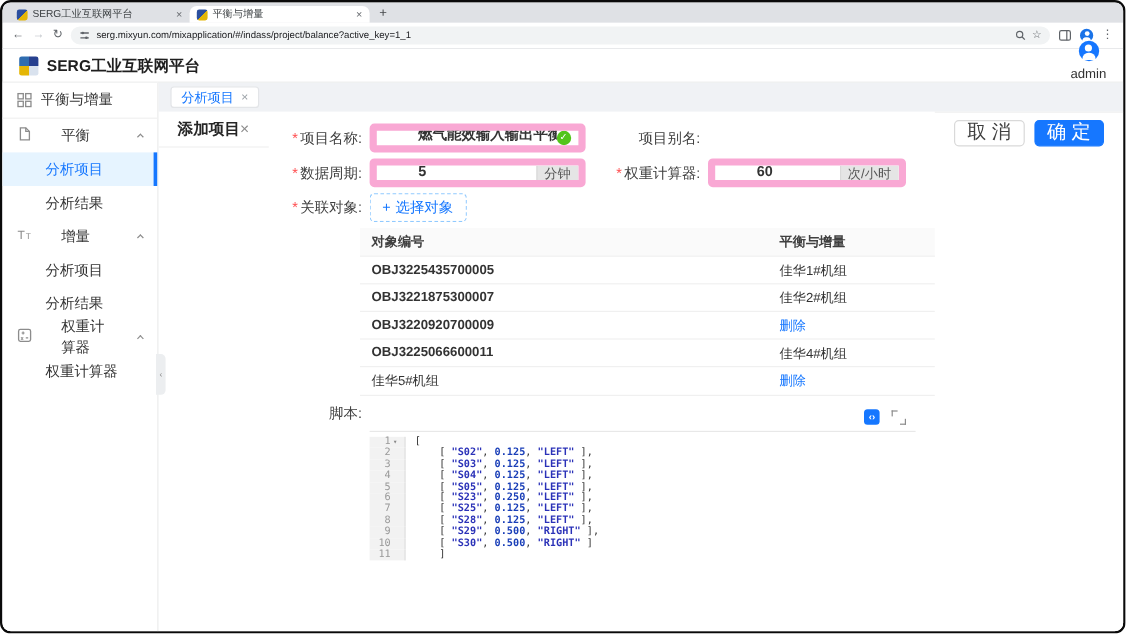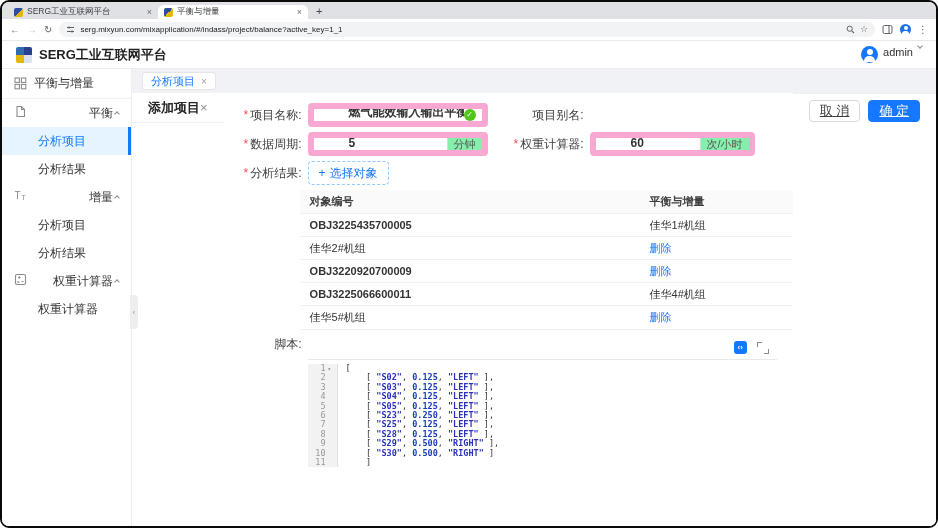--- a/index.html
+++ b/index.html
@@ -24,63 +24,63 @@
   .tb-icon { font-size:10px; color:#5f6368; line-height:1; }
   .profile-dot { width:11px; height:11px; border-radius:50%; background:#1a73e8; position:relative; }
   .profile-dot::before { content:""; position:absolute; left:3.5px; top:2px; width:4px; height:4px; border-radius:50%; background:#fff; }
   .profile-dot::after { content:""; position:absolute; left:2px; top:6.5px; width:7px; height:4px; border-radius:3px 3px 0 0; background:#fff; }
 
   
   .appheader { height:28px; background:#fff; border-bottom:1px solid #ececec; display:flex; align-items:center; padding:0 14px; flex:none; }
   .logo { width:16px; height:16px; border-radius:2px; margin-right:7px;
           background:conic-gradient(#27408f 0 90deg,#d9e2ee 90deg 180deg,#e4b606 180deg 270deg,#2f6db0 270deg 360deg); }
   .app-title { font-size:13px; font-weight:bold; color:#1f1f1f; }
-  .header-right { margin-left:auto; display:flex; align-items:flex-start; gap:5px; }
+  .header-right { margin-left:auto; display:flex; align-items:center; gap:5px;flex-direction:column; }
   .avatar { width:17px; height:17px; border-radius:50%; background:#1677ff; position:relative; }
   .avatar::before { content:""; position:absolute; left:5.5px; top:3px; width:6px; height:6px; border-radius:50%; background:#fff; }
   .avatar::after { content:""; position:absolute; left:3px; top:10px; width:11px; height:6px; border-radius:5px 5px 0 0; background:#fff; }
   .username { font-size:11px; color:#333; }
   .chev { display:inline-block; width:4px; height:4px; border:solid #8c8c8c; border-width:0 1.2px 1.2px 0; }
   .chev.down { transform:rotate(45deg); margin-top:-2px; }
   .chev.up { transform:rotate(-135deg); margin-top:2px; }
 
   
   .app-body { flex:1; display:flex; min-height:0; background:#f0f2f5; position:relative; }
   .sidebar { width:130px; background:#fff; border-right:1px solid #eee; flex:none; position:relative; font-size:12px; color:#333; }
   .sb-title { height:30px; display:flex; align-items:center; gap:7px; padding:0 12px; border-bottom:1px solid #f0f0f0; font-weight:500; }
-  .sb-group-header { height:28px; display:flex; align-items:center; gap:2px; padding:0 12px; cursor:pointer;text-align:right; }
+  .sb-group-header { height:28px; display:flex; align-items:center; gap:24px; padding:0 12px; cursor:pointer; }
   .sb-group-header .g-label { flex:1; }
   .sb-item { height:28px; display:flex; align-items:center; padding-left:36px; cursor:pointer; }
   .sb-item.active { background:#e6f4ff; color:#1677ff; border-right:3px solid #1677ff; }
   .sb-icon { width:13px; height:13px; flex:none; display:inline-flex; }
   .collapse-handle { position:absolute; right:-7px; top:226px; width:8px; height:34px; background:#eceef0; border-radius:0 4px 4px 0; display:flex; align-items:center; justify-content:center; font-size:7px; color:#8c8c8c; z-index:5; }
 
   
   .main { flex:1; display:flex; flex-direction:column; min-width:0; }
   .tabbar { height:24px; background:#f0f2f5; display:flex; align-items:center; padding:0 10px; flex:none; }
   .content-tab { background:#fff; border:1px solid #e3e5e8; border-radius:3px; height:18px; display:flex; align-items:center; gap:6px; padding:0 8px; font-size:11px; color:#1677ff; }
   .ct-close { color:#9aa0a6; font-size:10px; }
   .drawer { flex:1; background:#fff; display:flex; flex-direction:row; min-height:0; }
   .drawer-title { height:30px; border-bottom:1px solid #f0f0f0; display:flex; align-items:center; padding:0 16px; flex:none; }
   .drawer-title .t { font-size:13px; font-weight:bold; color:#262626; }
   .drawer-close { margin-left:auto; color:#8c8c8c; font-size:13px; }
   .drawer-body { flex:1; padding:10px 16px 0 16px; min-height:0; overflow:hidden; }
   .drawer-footer { height:34px; border-top:1px solid #f0f0f0; display:flex; align-items:center; justify-content:flex-end; gap:8px; padding:0 16px; flex:none; }
-  .btn { height:22px; padding:0 10px; border:1px solid #d9d9d9; border-radius:4px; background:#fff; font-size:13px; color:#404040; display:flex; align-items:center;text-decoration:underline; }
+  .btn { height:22px; padding:0 10px; border:1px solid #d9d9d9; border-radius:4px; background:#fff; font-size:16px; color:#404040; display:flex; align-items:center; }
   .btn-primary { background:#1677ff; border-color:#1677ff; color:#fff; }
 
   
   .frow { display:flex; align-items:center; margin-bottom:5px; }
   .flabel { width:62px; text-align:right; font-size:12px; color:#404040; margin-right:6px; flex:none; white-space:nowrap; }
   .flabel2 { width:96px; text-align:right; font-size:12px; color:#404040; margin-right:6px; flex:none; white-space:nowrap; }
   .req { color:#ff4d4f; margin-right:2px; }
   .input-wrap { width:180px; height:24px; border:6px solid #f9a8d4; border-radius:4px; display:flex; align-items:flex-end; background:#fff; overflow:hidden;padding-left:28px; }
   .input-wrap.w165 { width:165px; }
   .input-val { flex:1; padding:0 7px; font-size:12px; font-weight:600; color:#333; white-space:nowrap; overflow:hidden; }
-  .addon { flex:none; height:100%; display:flex; align-items:center; padding:0 6px; border-left:1px solid #d9d9d9; background:#86efac; font-size:11px; color:#555; }
+  .addon { flex:none; height:100%; display:flex; align-items:center; padding:0 6px; border-left:1px solid #d9d9d9; background:#e5e5e5; font-size:11px; color:#555; }
   .check-circle { flex:none; width:12px; height:12px; border-radius:50%; background:#52c41a; color:#fff; font-size:8px; line-height:12px; text-align:center; margin-right:6px; }
   .dashed-btn { height:24px; padding:0 10px; border:1px dashed #91caff; border-radius:4px; color:#1677ff; font-size:12px; display:flex; align-items:center; gap:4px; background:#fff; }
 
   .indent { margin-left:60px; width:700px; }
 
   
   .obj-table { margin-top:5px; font-size:11px; border-bottom:1px solid #f0f0f0; }
   .trow { display:grid; grid-template-columns:340px 330px 1fr; align-items:center; height:23px; border-bottom:1px solid #f0f0f0; }
   .trow:last-child { border-bottom:none; }
   .trow.thead { background:#fafafa; height:24px; font-weight:bold; color:#404040; border-bottom:1px solid #f0f0f0; }
@@ -252,40 +252,41 @@
               <span class="addon">分钟</span>
             </div>
             <span class="flabel2"><span class="req">*</span><span>权重计算器:</span></span>
             <div class="input-wrap w165">
               <span class="input-val">60</span>
               <span class="addon">次/小时</span>
             </div>
           </div>
 
           <div class="frow">
-            <span class="flabel"><span class="req">*</span><span>分析结果:</span></span>
+            <span class="flabel"><span class="req">*</span><span>关联对象:</span></span>
             <div class="dashed-btn">
               <span>+</span>
               <span>选择对象</span>
             </div>
           </div>
 
           <div class="indent obj-table">
             <div class="trow thead">
               <span class="tcell">对象编号</span>
               <span class="tcell">平衡与增量</span>
               <span class="tcell">操作</span>
             </div>
             <div id="obj-rows">
                 <div class="trow">
                   <span class="tcell id">OBJ3225435700005</span>
                   <span class="tcell nm">佳华1#机组</span>
                   <span class="tcell"><a class="del-link">删除</a></span>
                 </div>
                 <div class="trow">
+                  <span class="tcell id">OBJ3221875300007</span>
                   <span class="tcell nm">佳华2#机组</span>
                   <span class="tcell"><a class="del-link">删除</a></span>
                 </div>
                 <div class="trow">
                   <span class="tcell id">OBJ3220920700009</span>
                   <span class="tcell"><a class="del-link">删除</a></span>
                 </div>
                 <div class="trow">
                   <span class="tcell id">OBJ3225066600011</span>
                   <span class="tcell nm">佳华4#机组</span>

